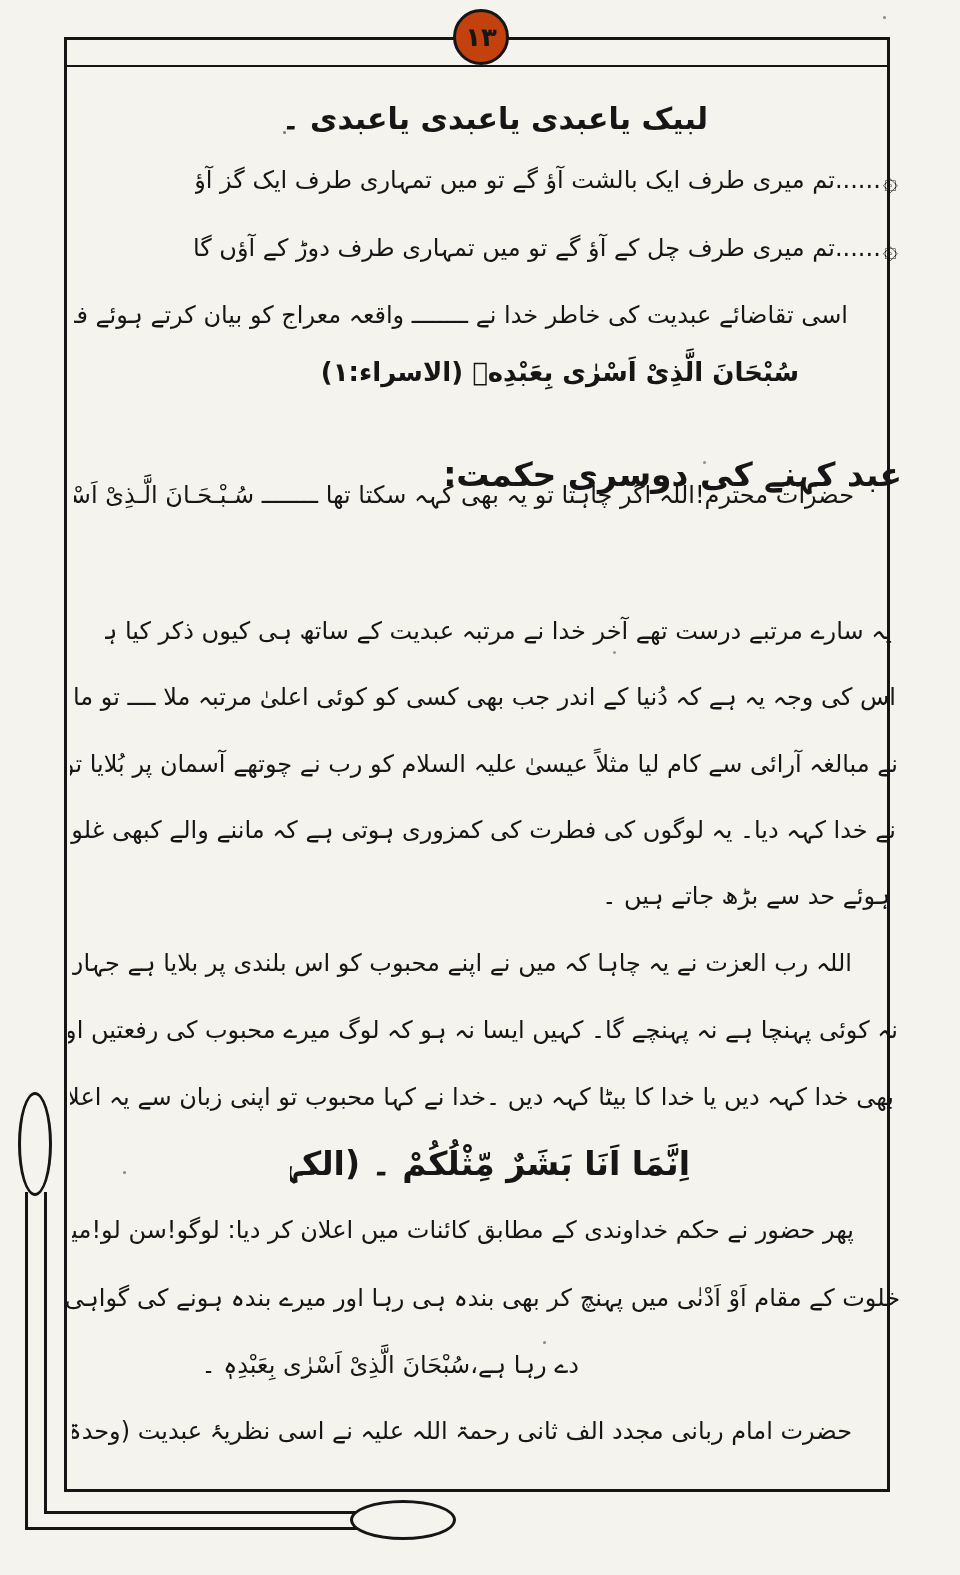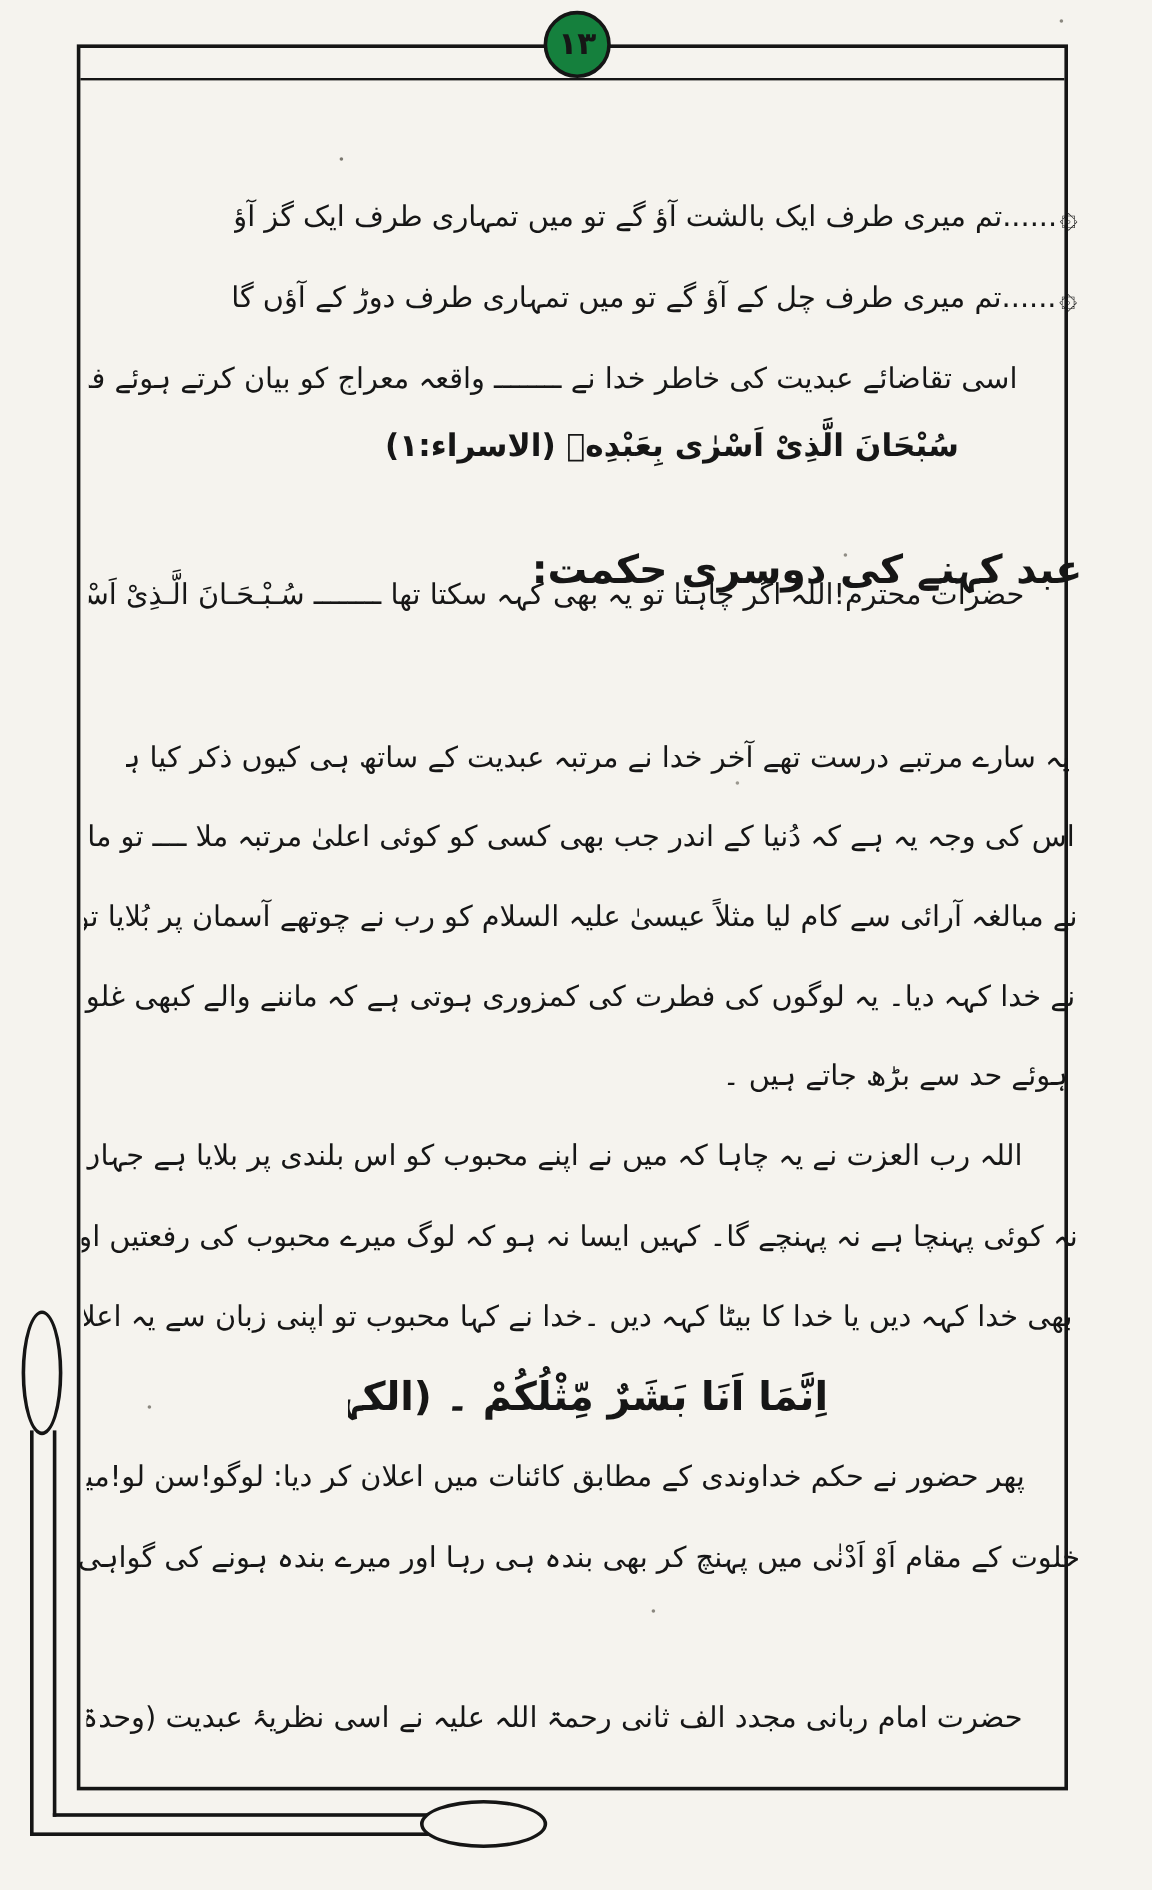--- a/index.html
+++ b/index.html
@@ -36,21 +36,21 @@
   }
   
   .page-badge {
     position: absolute;
     left: 453px;
     top: 9px;
     width: 56px;
     height: 56px;
     border: 3px solid #151515;
     border-radius: 50%;
-    background: #15803d;
+    background: #c2410c;
     box-sizing: border-box;
     text-align: center;
     line-height: 50px;
     font-size: 26px;
     font-weight: bold;
     z-index: 5;
   }
   
   .line {
     position: absolute;
@@ -138,20 +138,21 @@
     <span>۱۳</span>
   </div>
 
   <div class="orn-vline-outer"></div>
   <div class="orn-vline-inner"></div>
   <div class="orn-hline-inner"></div>
   <div class="orn-hline-outer"></div>
   <div class="orn-oval-v"></div>
   <div class="orn-oval-h"></div>
 
+  <div class="line title-line bold center" style="top:92px; left:270px; width:450px;">لبیک یاعبدی یاعبدی یاعبدی ۔</div>
 
   <div class="line" style="top:153px; right:62px; left:195px;">
     <span class="bullet-orn">۞</span><span>......</span><span>تم میری طرف ایک بالشت آؤ گے تو میں تمہاری طرف ایک گز آؤں گا ۔</span>
   </div>
   <div class="line" style="top:221px; right:62px; left:195px;">
     <span class="bullet-orn">۞</span><span>......</span><span>تم میری طرف چل کے آؤ گے تو میں تمہاری طرف دوڑ کے آؤں گا ۔</span>
   </div>
 
   <div class="line" style="top:288px; right:112px; left:74px;">اسی تقاضائے عبدیت کی خاطر خدا نے ــــــــ واقعہ معراج کو بیان کرتے ہوئے فرمایا:</div>
 
@@ -168,16 +169,17 @@
   <div class="line" style="top:869px; right:70px;">ہوئے حد سے بڑھ جاتے ہیں ۔</div>
 
   <div class="line" style="top:936px; right:108px; left:72px;">اللہ رب العزت نے یہ چاہا کہ میں نے اپنے محبوب کو اس بلندی پر بلایا ہے جہاں پر</div>
   <div class="line" style="top:1003px; right:62px; left:68px;">نہ کوئی پہنچا ہے نہ پہنچے گا۔ کہیں ایسا نہ ہو کہ لوگ میرے محبوب کی رفعتیں اور بلندیاں دیکھ کر اس کو</div>
   <div class="line" style="top:1070px; right:66px; left:70px;">بھی خدا کہہ دیں یا خدا کا بیٹا کہہ دیں ۔خدا نے کہا محبوب تو اپنی زبان سے یہ اعلان کر دے:</div>
 
   <div class="line verse center" style="top:1137px; left:290px; width:400px; font-size:33px;">اِنَّمَا اَنَا بَشَرٌ مِّثْلُکُمْ ۔ (الکہف:۱۱۰)</div>
 
   <div class="line" style="top:1203px; right:106px; left:72px;">پھر حضور نے حکم خداوندی کے مطابق کائنات میں اعلان کر دیا: لوگو!سن لو!میں حریم</div>
   <div class="line" style="top:1271px; right:60px; left:66px;">خلوت کے مقام اَوْ اَدْنٰی میں پہنچ کر بھی بندہ ہی رہا اور میرے بندہ ہونے کی گواہی خدا کا قرآن</div>
+  <div class="line" style="top:1338px; left:74px; width:505px;">دے رہا ہے،سُبْحَانَ الَّذِیْ اَسْرٰی بِعَبْدِهٖ ۔</div>
 
   <div class="line" style="top:1404px; right:108px; left:72px;">حضرت امام ربانی مجدد الف ثانی رحمۃ اللہ علیہ نے اسی نظریۂ عبدیت (وحدۃ الشہود)</div>
 
 </div>
 
 </body></html>

